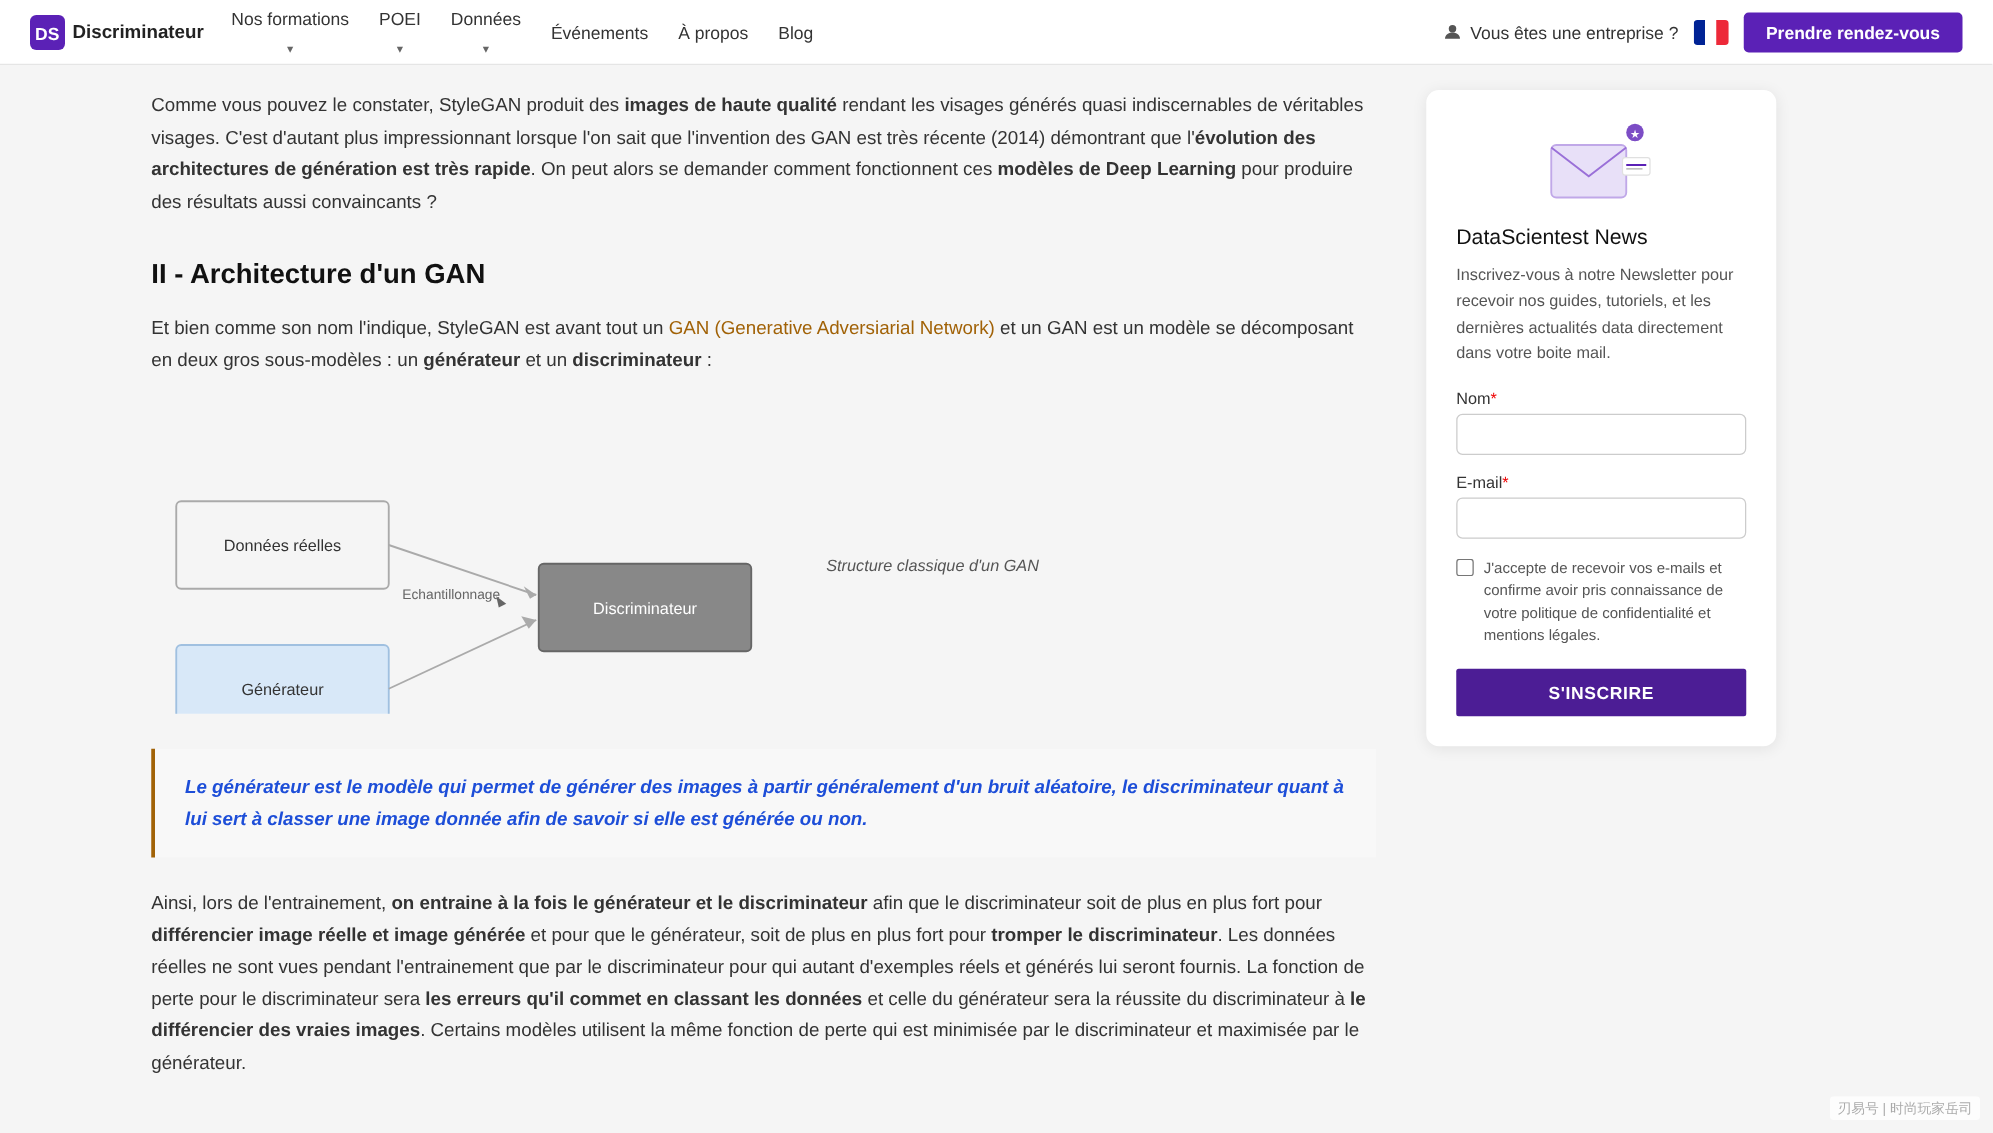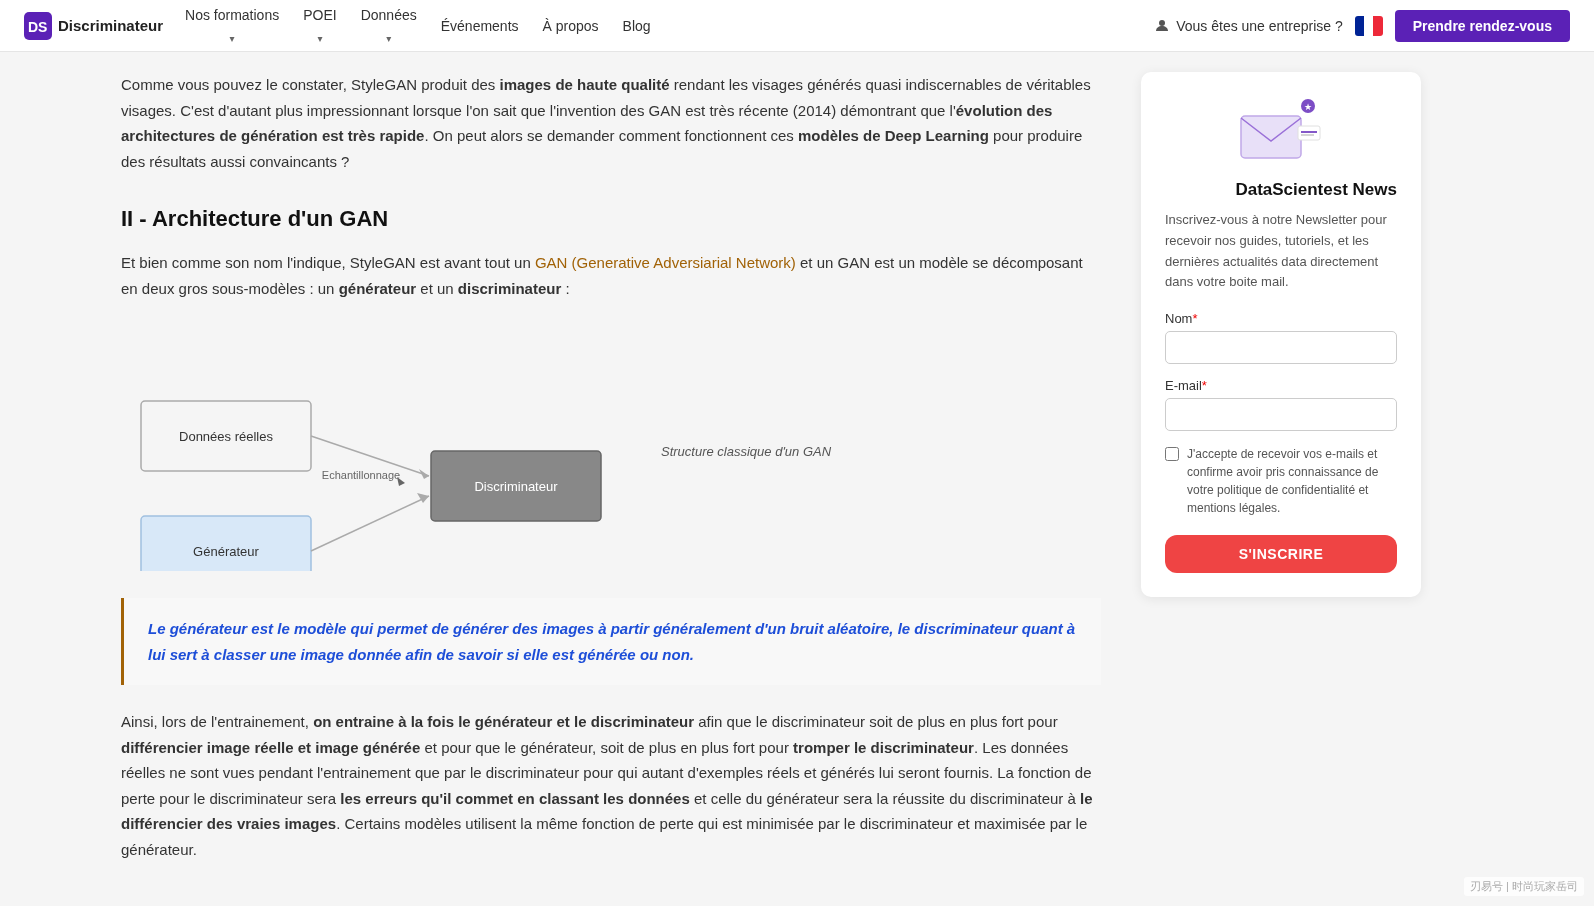--- a/index.html
+++ b/index.html
@@ -59,37 +59,37 @@
       font-style: italic; font-size: 15px; line-height: 1.7; color: #1d4ed8;
     }
     .block-italic b { font-weight: 700; }
 
     
     .sidebar-card {
       background: #fff; border-radius: 10px; padding: 24px;
       box-shadow: 0 2px 12px rgba(0,0,0,0.08);
     }
     .sidebar-icon-area { display: flex; justify-content: center; margin-bottom: 14px; }
-    .sidebar-title { font-size: 17px; font-weight: 700; color: #111; text-align: right; margin-bottom: 10px; }
+    .sidebar-title { font-size: 17px; font-weight: 400; color: #111; text-align: left; margin-bottom: 10px; }
     .sidebar-desc { font-size: 13px; color: #555; line-height: 1.6; margin-bottom: 18px; }
 
     .form-field { margin-bottom: 14px; }
     .form-label { font-size: 13px; color: #333; margin-bottom: 5px; display: block; font-weight: 500; }
     .form-label span.req { color: #e00; }
     .form-input {
       width: 100%; border: 1.5px solid #ccc; border-radius: 5px; padding: 8px 10px;
       font-size: 13px; color: #222; outline: none; background: #fff;
     }
 
     .form-checkbox-row { display: flex; align-items: flex-start; gap: 8px; margin-bottom: 18px; }
     .form-checkbox { width: 14px; height: 14px; flex-shrink: 0; margin-top: 2px; cursor: pointer; }
     .form-checkbox-label { font-size: 12px; color: #555; line-height: 1.5; }
 
     .btn-subscribe {
-      background: #ef4444; color: #fff; border: none; border-radius: 12px;
+      background: #4c1d95; color: #fff; border: none; border-radius: 2px;
       padding: 11px 20px; font-size: 14px; font-weight: 700; cursor: pointer; width: 100%;
       letter-spacing: 0.5px;
     }
 
     
     .watermark {
       position: fixed; bottom: 10px; right: 10px;
       font-size: 11px; color: #aaa; background: rgba(255,255,255,0.8);
       padding: 2px 6px; border-radius: 3px; pointer-events: none;
     }

